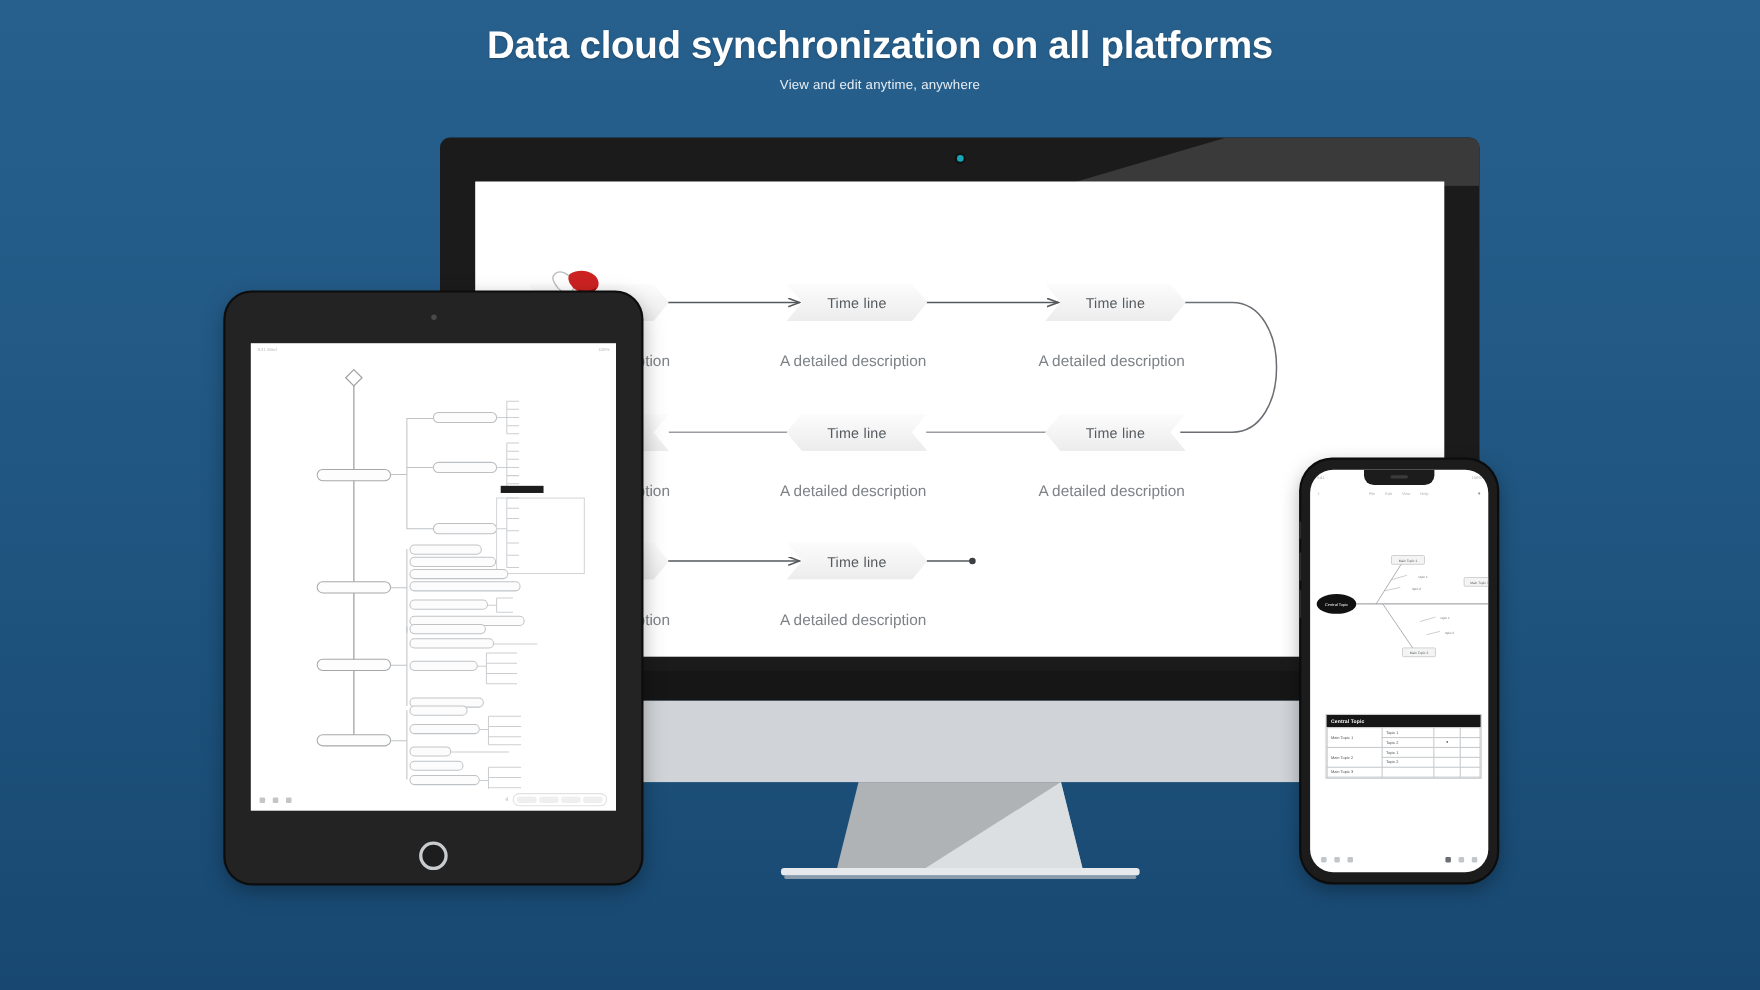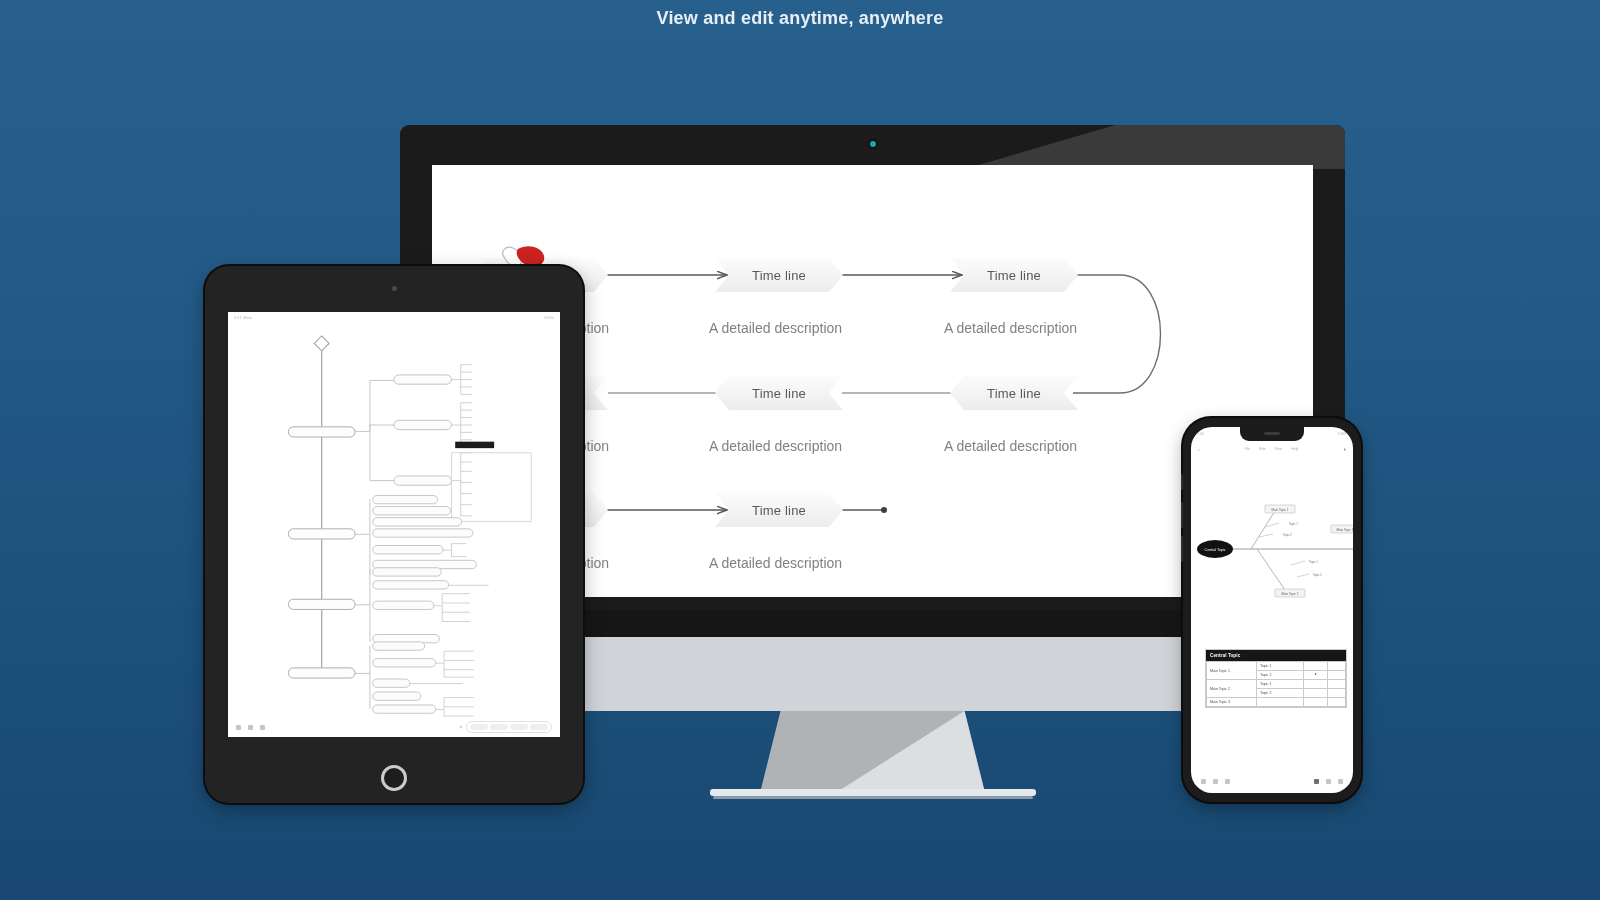--- a/index.html
+++ b/index.html
@@ -15,23 +15,23 @@
   #hero-title {
     margin-top:22px;
     font-size:35px;
     font-weight:bold;
     color:#ffffff;
     letter-spacing:-0.3px;
     text-shadow:0 1px 2px rgba(0,0,0,.25);
   }
   #hero-subtitle {
     margin-top:8px;
-    font-size:18px;
+    font-size:12px;
     color:#e8eef4;
-    font-weight:bold;
+    font-weight:normal;
     letter-spacing:.2px;
   }
 
   
   #monitor { position:absolute; left:400px; top:125px; width:945px; height:680px; }
   .mon-bezel {
     position:absolute; left:0; top:0; width:945px; height:485px;
     background:#1b1b1b;
     border-radius:9px 9px 2px 2px;
     overflow:hidden;
@@ -199,20 +199,21 @@
   .ph-table td.maincol { width:36%; }
   .dotmark { color:#e8491d; font-size:6px; line-height:1; text-align:center; }
 
   
   #pin-icon { position:absolute; left:66px; top:78px; width:58px; height:48px; }
 </style>
 </head>
 <body>
 
 <div id="header">
+  <div id="hero-title">Data cloud synchronization on all platforms</div>
   <div id="hero-subtitle">View and edit anytime, anywhere</div>
 </div>
 
 <div id="monitor">
   <div class="mon-bezel">
     <div class="mon-bezel-gloss"></div>
     <div class="mon-cam"></div>
 
     <div class="mon-screen">
       <div id="timeline-canvas">

